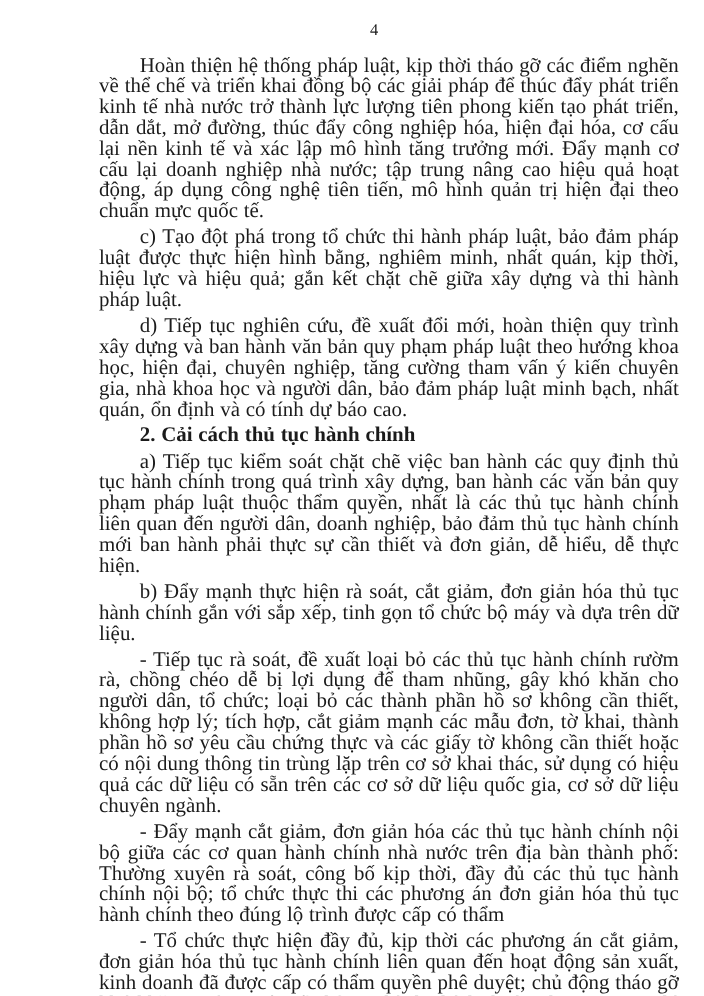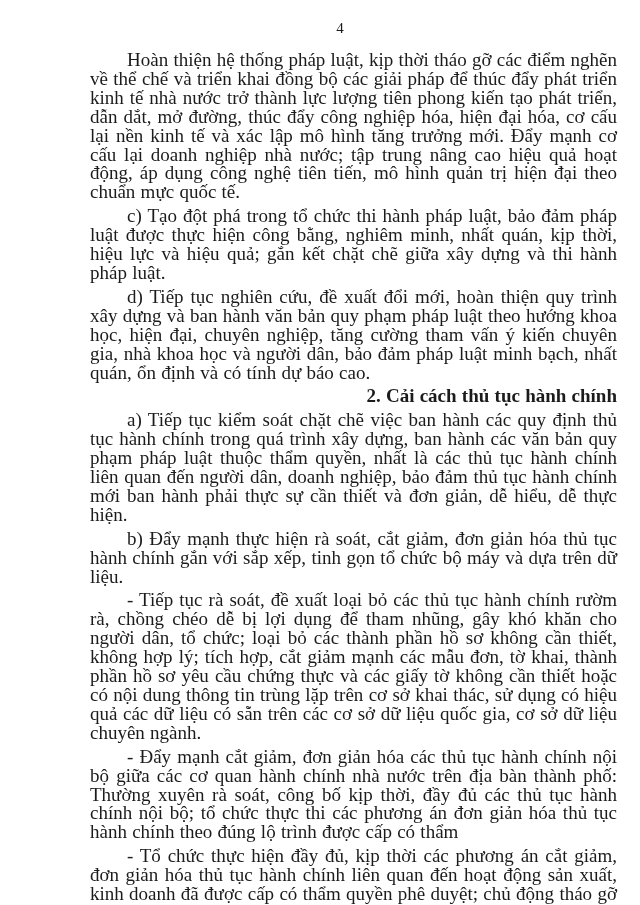--- a/index.html
+++ b/index.html
@@ -34,35 +34,35 @@
   .content p {
     margin: 0 0 5px 0;
     font-size: 19px;
     line-height: 18.9px;
     text-align: justify;
     text-indent: 37px;
     word-spacing: 0.5px;
   }
   .content p.heading {
     font-weight: bold;
-    text-align: right;
+    text-align: left;
   }
   
   .content p:last-child {
     text-align-last: justify;
   }
 </style>
 </head>
 <body>
 
 <div class="page">
   <div class="page-number">4</div>
   <div class="content">
       <p class="body">Hoàn thiện hệ thống pháp luật, kịp thời tháo gỡ các điểm nghẽn về thể chế và triển khai đồng bộ các giải pháp để thúc đẩy phát triển kinh tế nhà nước trở thành lực lượng tiên phong kiến tạo phát triển, dẫn dắt, mở đường, thúc đẩy công nghiệp hóa, hiện đại hóa, cơ cấu lại nền kinh tế và xác lập mô hình tăng trưởng mới. Đẩy mạnh cơ cấu lại doanh nghiệp nhà nước; tập trung nâng cao hiệu quả hoạt động, áp dụng công nghệ tiên tiến, mô hình quản trị hiện đại theo chuẩn mực quốc tế.</p>
-      <p class="body">c) Tạo đột phá trong tổ chức thi hành pháp luật, bảo đảm pháp luật được thực hiện công bằng, nghiêm minh, nhất quán, kịp thời, hiệu lực và hiệu quả; gắn kết chặt chẽ giữa xây dựng và thi hành pháp luật.</p>
+      <p class="body">c) Tạo đột phá trong tổ chức thi hành pháp luật, bảo đảm pháp luật được thực hiện hình bằng, nghiêm minh, nhất quán, kịp thời, hiệu lực và hiệu quả; gắn kết chặt chẽ giữa xây dựng và thi hành pháp luật.</p>
       <p class="body">d) Tiếp tục nghiên cứu, đề xuất đổi mới, hoàn thiện quy trình xây dựng và ban hành văn bản quy phạm pháp luật theo hướng khoa học, hiện đại, chuyên nghiệp, tăng cường tham vấn ý kiến chuyên gia, nhà khoa học và người dân, bảo đảm pháp luật minh bạch, nhất quán, ổn định và có tính dự báo cao.</p>
       <p class="heading">2. Cải cách thủ tục hành chính</p>
       <p class="body">a) Tiếp tục kiểm soát chặt chẽ việc ban hành các quy định thủ tục hành chính trong quá trình xây dựng, ban hành các văn bản quy phạm pháp luật thuộc thẩm quyền, nhất là các thủ tục hành chính liên quan đến người dân, doanh nghiệp, bảo đảm thủ tục hành chính mới ban hành phải thực sự cần thiết và đơn giản, dễ hiểu, dễ thực hiện.</p>
       <p class="body">b) Đẩy mạnh thực hiện rà soát, cắt giảm, đơn giản hóa thủ tục hành chính gắn với sắp xếp, tinh gọn tổ chức bộ máy và dựa trên dữ liệu.</p>
       <p class="body">- Tiếp tục rà soát, đề xuất loại bỏ các thủ tục hành chính rườm rà, chồng chéo dễ bị lợi dụng để tham nhũng, gây khó khăn cho người dân, tổ chức; loại bỏ các thành phần hồ sơ không cần thiết, không hợp lý; tích hợp, cắt giảm mạnh các mẫu đơn, tờ khai, thành phần hồ sơ yêu cầu chứng thực và các giấy tờ không cần thiết hoặc có nội dung thông tin trùng lặp trên cơ sở khai thác, sử dụng có hiệu quả các dữ liệu có sẵn trên các cơ sở dữ liệu quốc gia, cơ sở dữ liệu chuyên ngành.</p>
       <p class="body">- Đẩy mạnh cắt giảm, đơn giản hóa các thủ tục hành chính nội bộ giữa các cơ quan hành chính nhà nước trên địa bàn thành phố: Thường xuyên rà soát, công bố kịp thời, đầy đủ các thủ tục hành chính nội bộ; tổ chức thực thi các phương án đơn giản hóa thủ tục hành chính theo đúng lộ trình được cấp có thẩm</p>
       <p class="body">- Tổ chức thực hiện đầy đủ, kịp thời các phương án cắt giảm, đơn giản hóa thủ tục hành chính liên quan đến hoạt động sản xuất, kinh doanh đã được cấp có thẩm quyền phê duyệt; chủ động tháo gỡ khó khăn, vướng mắc về thủ tục hành chính thuộc phạm vi quản lý của thành phố nhằm cải thiện môi trường đầu tư, kinh doanh.</p>
     </div>
 </div>
 

